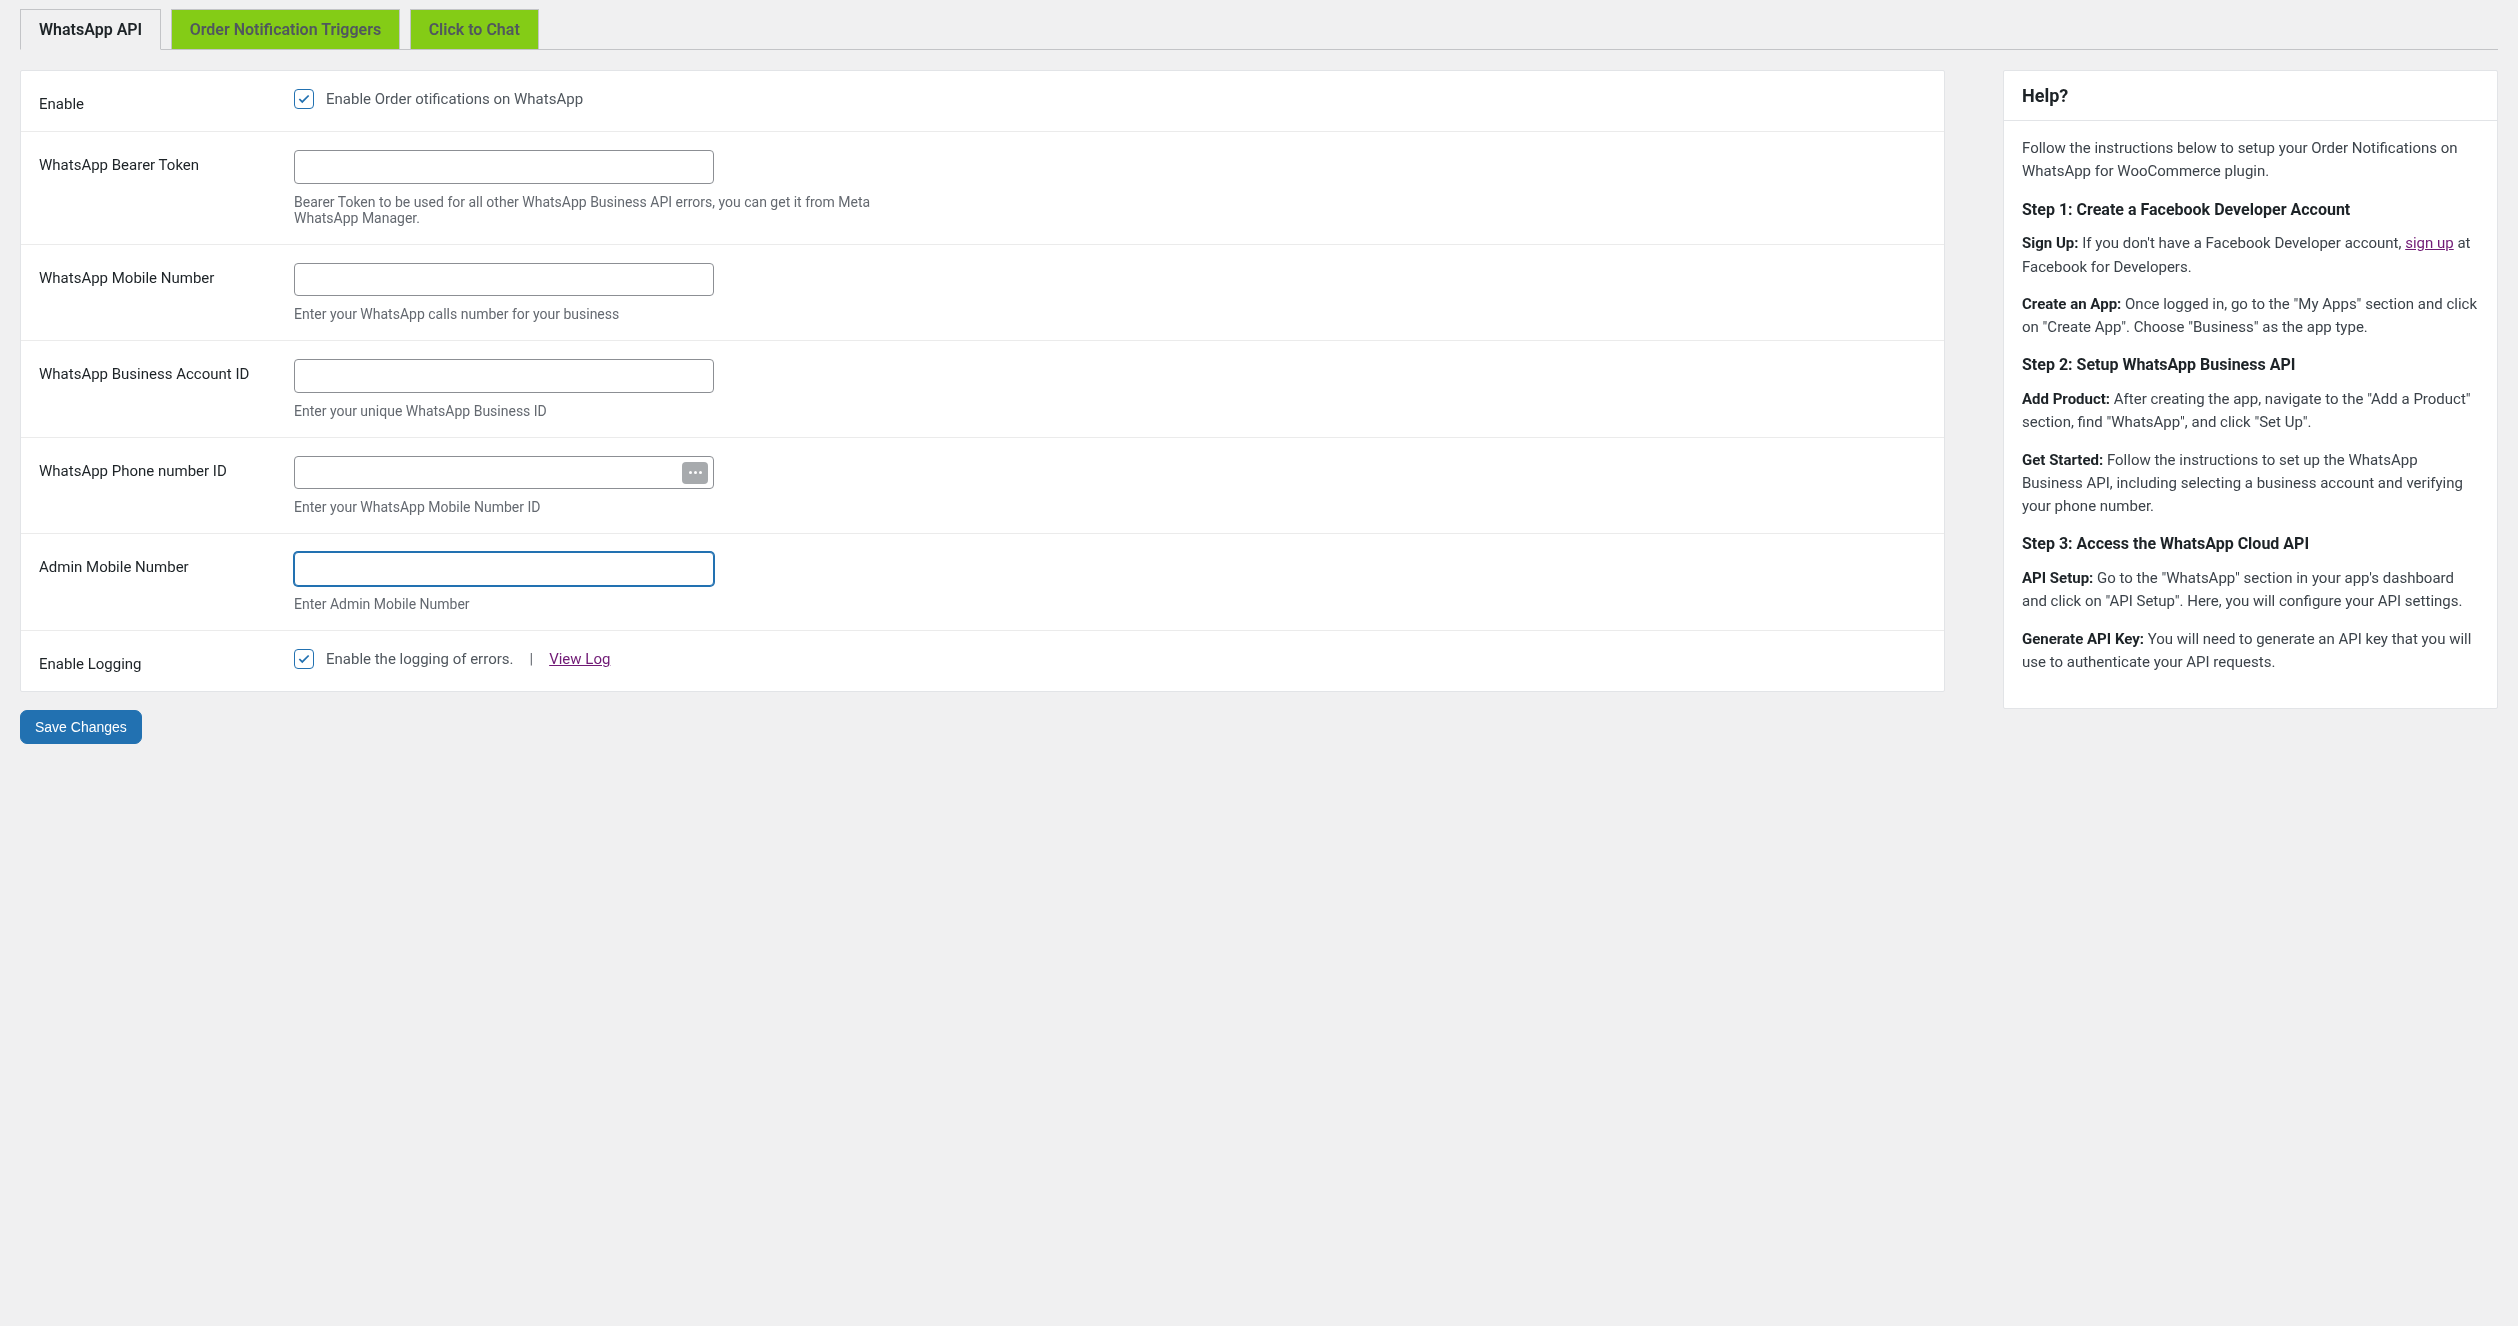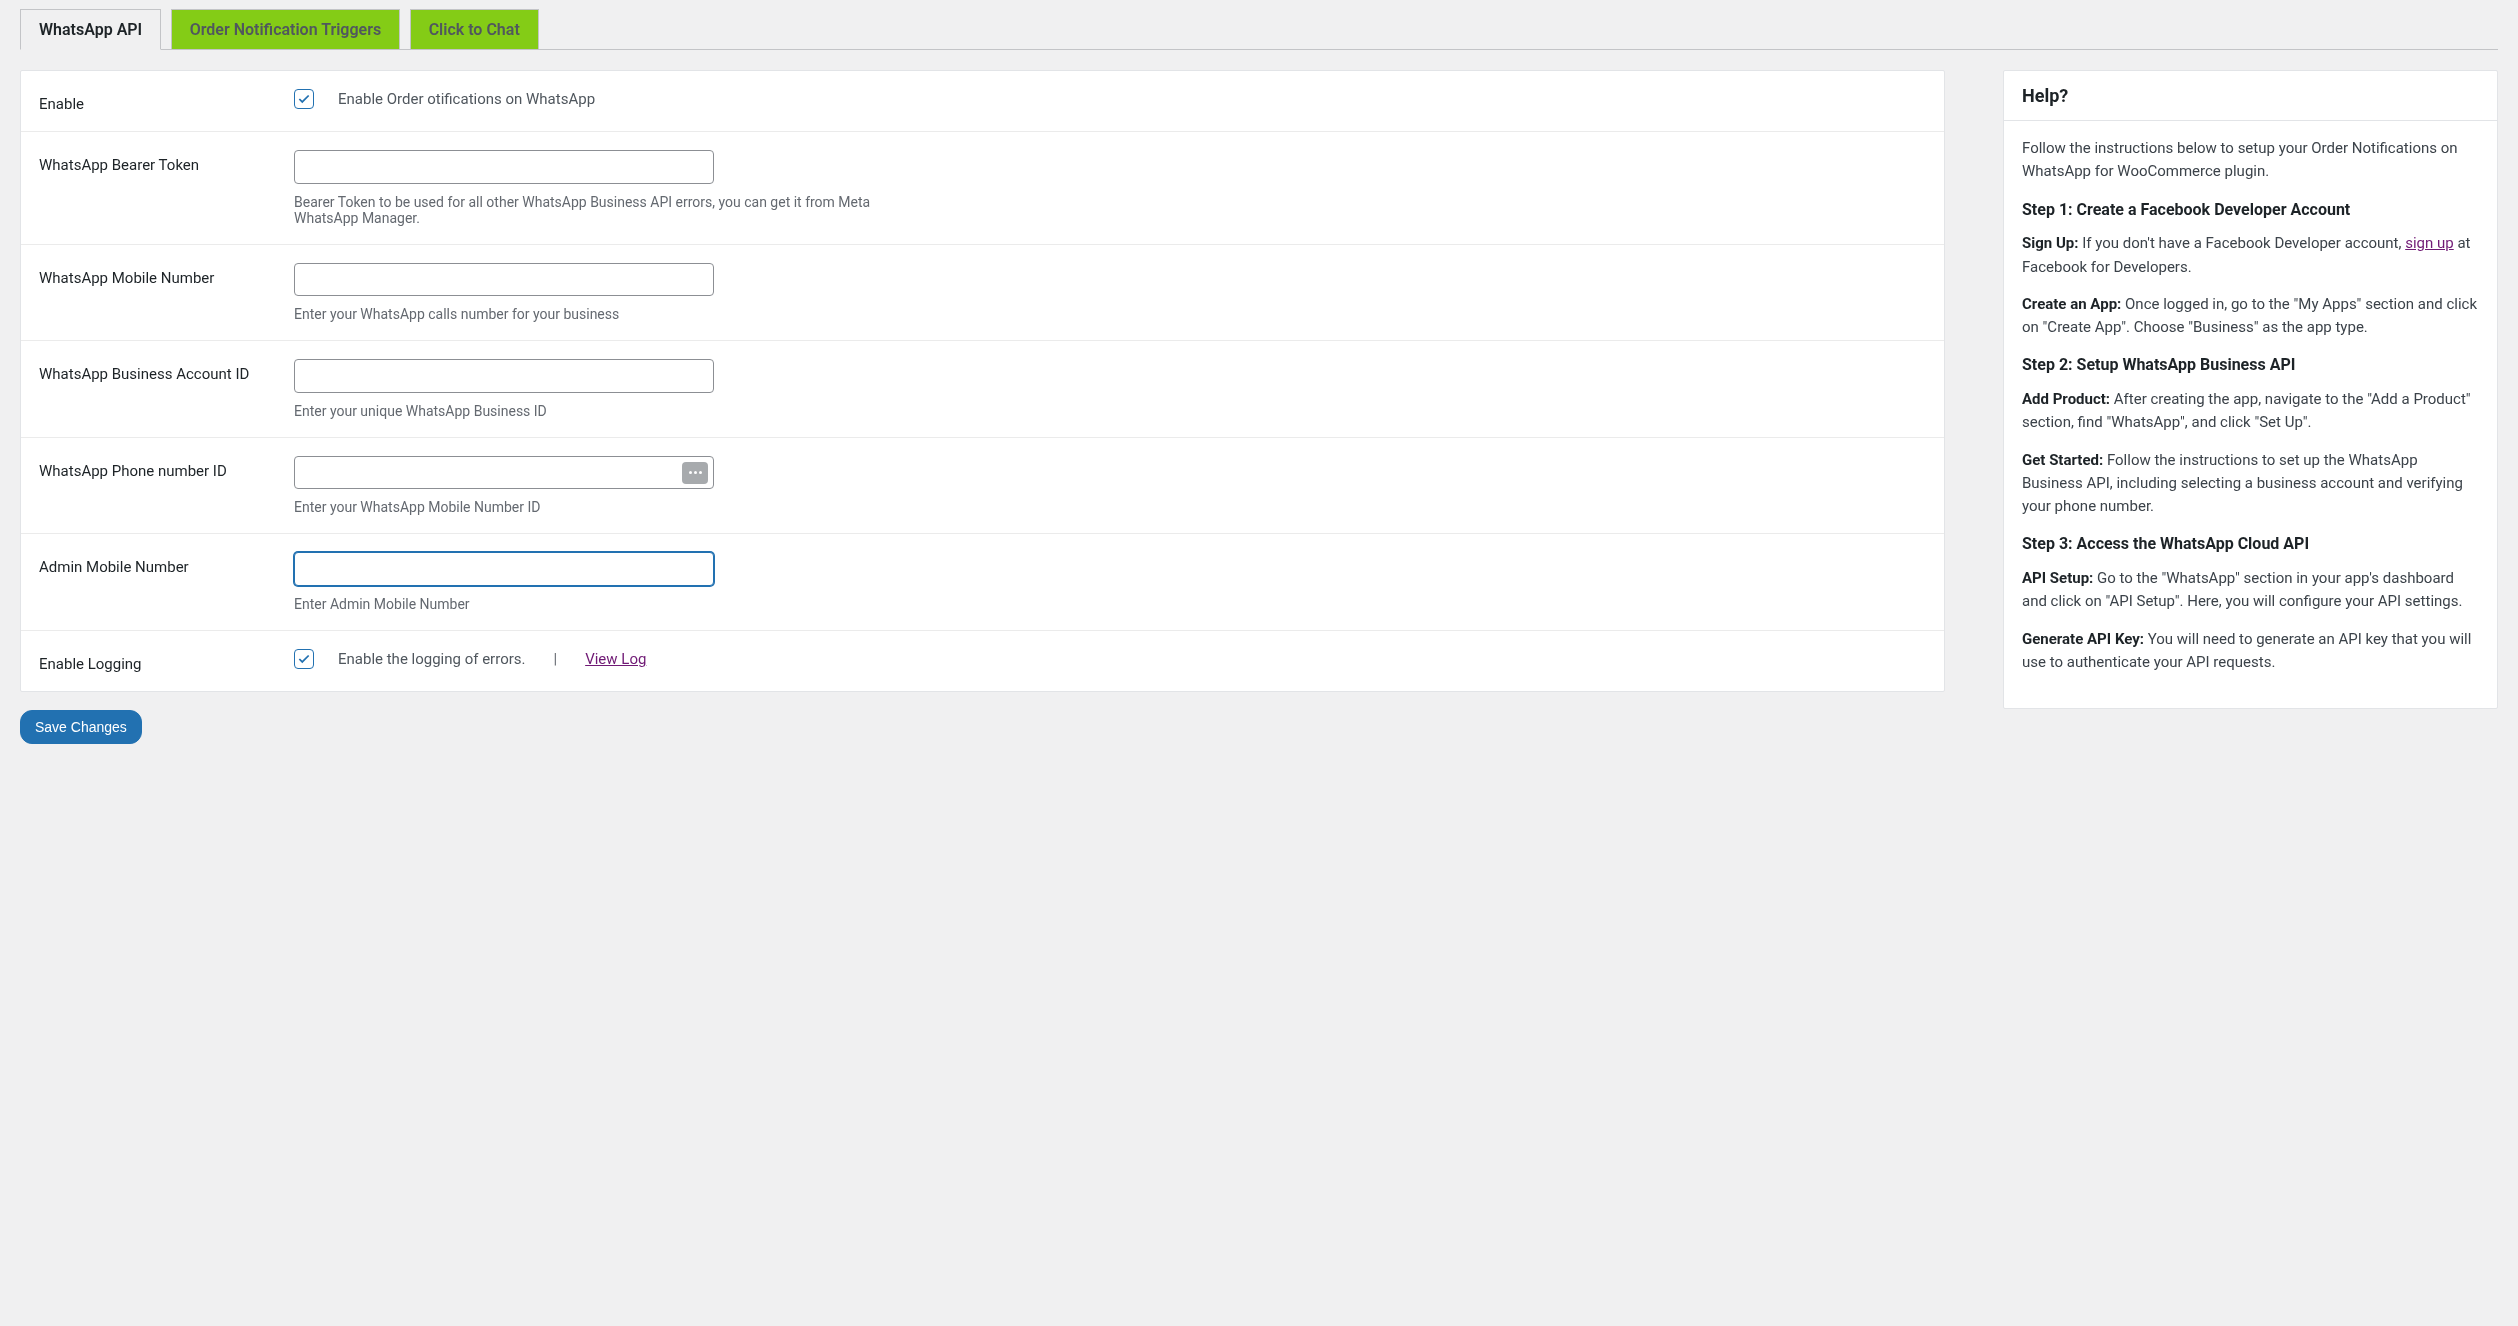--- a/index.html
+++ b/index.html
@@ -108,21 +108,21 @@
   }
   .desc {
     margin-top: 10px;
     color: #646970;
     font-size: 14px;
     max-width: 600px;
   }
   .checkbox-line {
     display: flex;
     align-items: center;
-    gap: 24px;
+    gap: 12px;
     font-size: 15px;
     color: #50575e;
   }
   .wp-checkbox {
     width: 20px;
     height: 20px;
     border: 1px solid #2271b1;
     border-radius: 4px;
     display: inline-flex;
     align-items: center;
@@ -132,21 +132,21 @@
   }
   .wp-checkbox svg { width: 14px; height: 14px; }
   a.link { color: #701a75; text-decoration: underline; cursor: pointer; }
   .save-btn {
     margin-top: 18px;
     background: #2271b1;
     color: #fff;
     border: 1px solid #2271b1;
     padding: 8px 14px;
     font-size: 14px;
-    border-radius: 12px;
+    border-radius: 7px;
     cursor: pointer;
   }
   .help-panel {
     width: 495px;
     background: #fff;
     border: 1px solid #e2e4e7;
     border-radius: 2px;
     align-self: flex-start;
     margin-left: 28px;
   }

